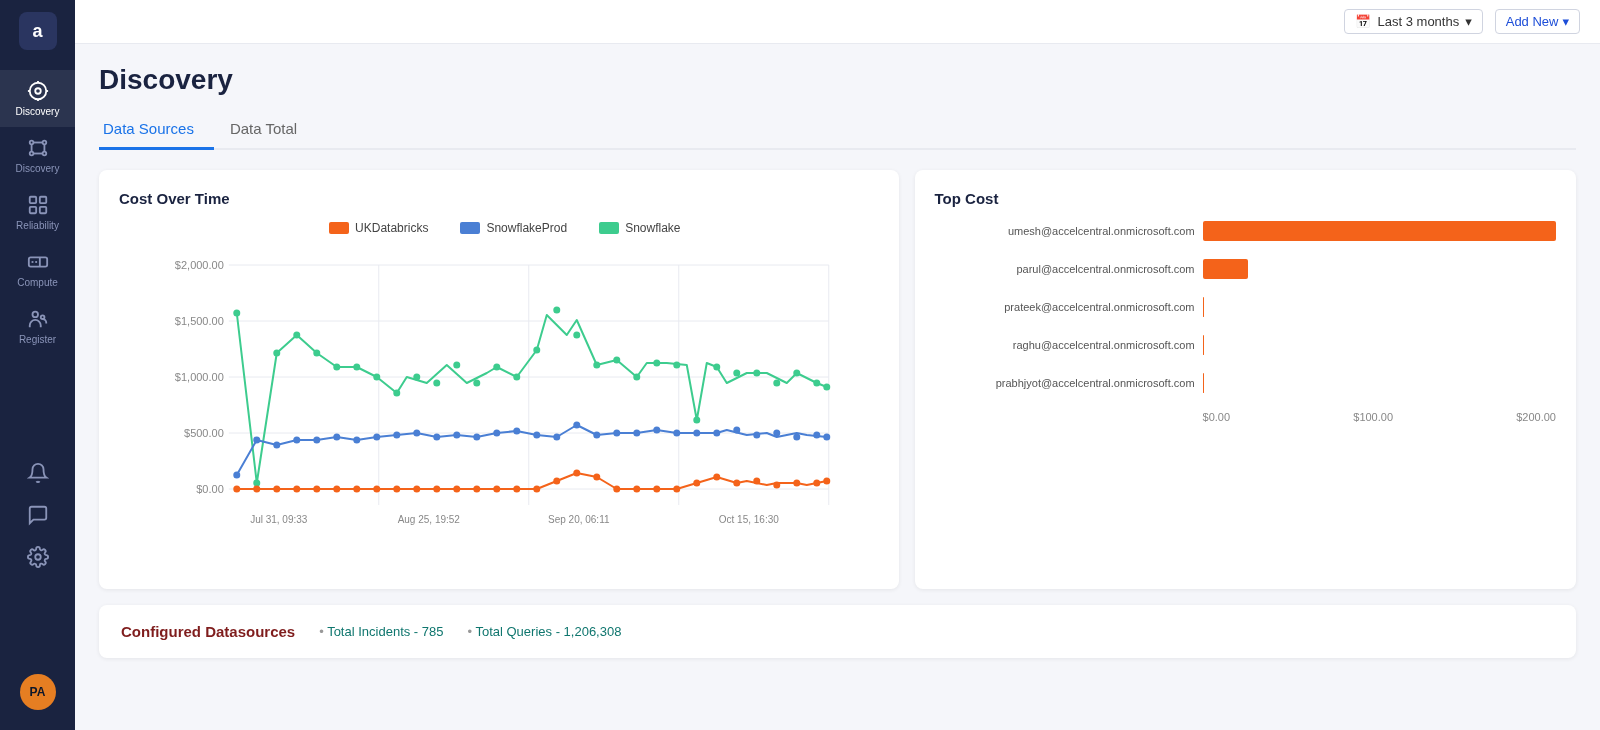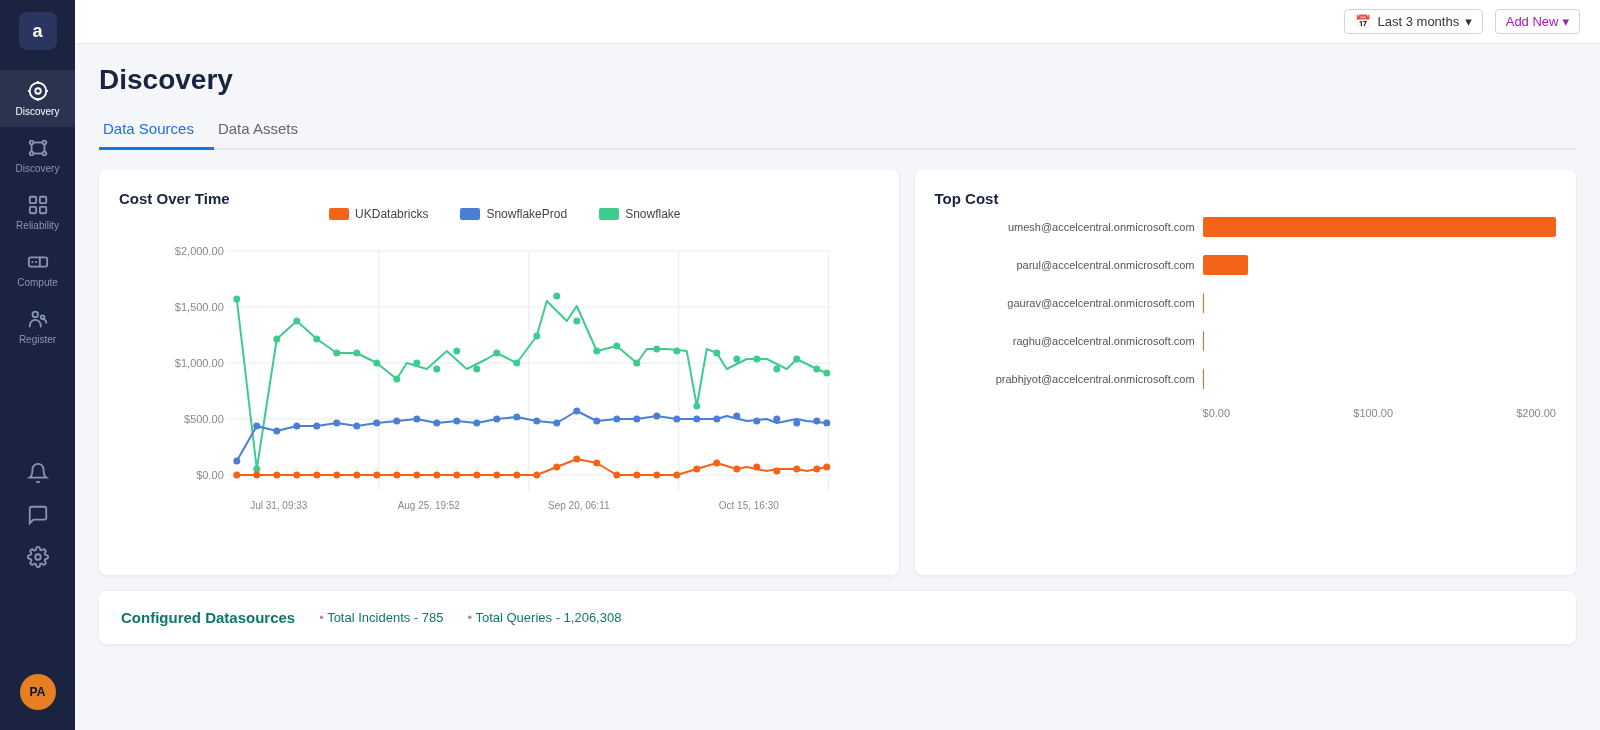--- a/index.html
+++ b/index.html
@@ -78,42 +78,42 @@
       cursor: pointer;
       gap: 6px;
     }
     .topbar-addnew {
       display: flex; align-items: center;
       background: #fff;
       border: 1px solid #d0d4e0;
       border-radius: 4px;
       padding: 4px 10px;
       font-size: 13px;
-      color: #a21caf;
+      color: #1d4ed8;
       cursor: pointer;
       gap: 4px;
     }
 
     
     .page {
       flex: 1;
       overflow-y: auto;
       padding: 20px 24px;
     }
     .page-title {
       font-size: 28px;
       font-weight: 600;
       color: #1a2340;
       margin-bottom: 16px;
     }
 
     
     .tabs {
       display: flex;
-      gap: 0;
+      gap: 12px;
       border-bottom: 2px solid #e8eaf0;
       margin-bottom: 20px;
     }
     .tab {
       padding: 8px 20px 10px 4px;
       font-size: 15px;
       color: #666;
       cursor: pointer;
       border-bottom: 3px solid transparent;
       margin-bottom: -2px;
@@ -135,20 +135,21 @@
     .card {
       background: #fff;
       border-radius: 8px;
       padding: 20px;
       box-shadow: 0 1px 4px rgba(0,0,0,0.07);
     }
     .card-title {
       font-size: 15px;
       font-weight: 600;
       color: #1a2340;
+      margin-bottom: 14px;
     }
     .cost-card { flex: 1.1; }
     .top-users-card { flex: 0.9; }
 
     
     .legend {
       display: flex;
       gap: 20px;
       margin-bottom: 10px;
       justify-content: center;
@@ -201,21 +202,21 @@
       border-radius: 8px;
       padding: 18px 22px;
       box-shadow: 0 1px 4px rgba(0,0,0,0.07);
       display: flex;
       align-items: center;
       gap: 24px;
     }
     .configured-title {
       font-size: 15px;
       font-weight: 600;
-      color: #0f766e;
+      color: #7f1d1d;
     }
     .configured-stat {
       font-size: 13px;
       color: #0f766e;
     }
     .configured-stat::before {
       content: "• ";
       color: #999;
     }
   </style>
@@ -318,21 +319,21 @@
       <span>Add New</span>
       <span>▾</span>
     </div>
   </div>
 
   <div class="page">
     <h1 class="page-title">Discovery</h1>
 
     <div class="tabs">
       <div class="tab active">Data Sources</div>
-      <div class="tab">Data Assets</div>
+      <div class="tab">Data Total</div>
     </div>
 
     <div class="charts-row">
 
       <div class="card cost-card">
         <div class="card-title">Cost Over Time</div>
         <div class="legend">
           <div class="legend-item">
             <div class="legend-dot" style="background:#f4631a;"></div>
             <span>UKDatabricks</span>
@@ -489,23 +490,23 @@
               <div class="user-bar" style="width:100%;"></div>
             </div>
           </div>
           <div class="user-row">
             <div class="user-label">parul@accelcentral.onmicrosoft.com</div>
             <div class="user-bar-container">
               <div class="user-bar" style="width:13%;"></div>
             </div>
           </div>
           <div class="user-row">
-            <div class="user-label">gaurav@accelcentral.onmicrosoft.com</div>
+            <div class="user-label">prateek@accelcentral.onmicrosoft.com</div>
             <div class="user-bar-container">
-              <div class="user-bar" style="width:0.3%;"></div>
+              <div class="user-bar" style="width:0.5%;"></div>
             </div>
           </div>
           <div class="user-row">
             <div class="user-label">raghu@accelcentral.onmicrosoft.com</div>
             <div class="user-bar-container">
               <div class="user-bar" style="width:0.3%;"></div>
             </div>
           </div>
           <div class="user-row">
             <div class="user-label">prabhjyot@accelcentral.onmicrosoft.com</div>

